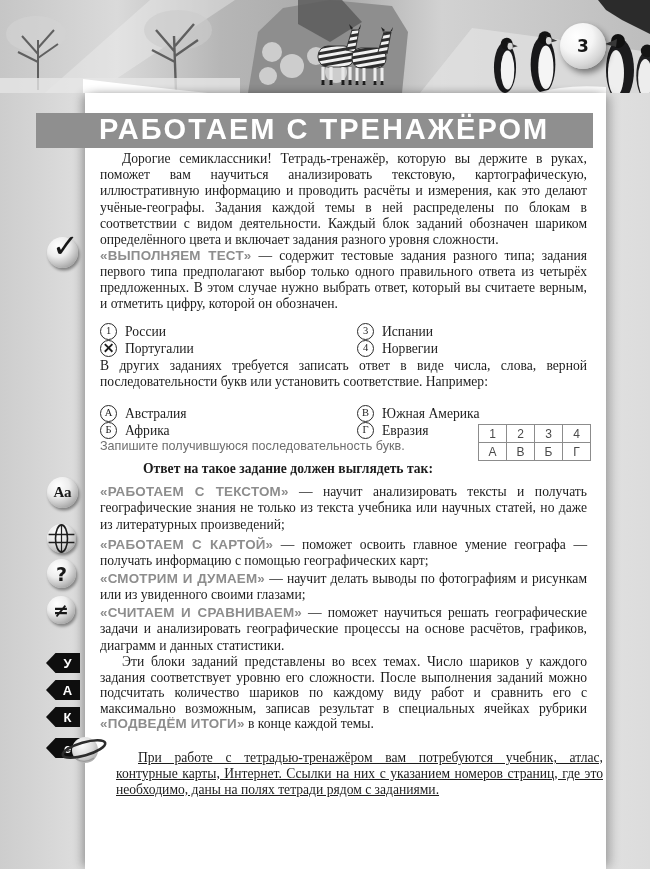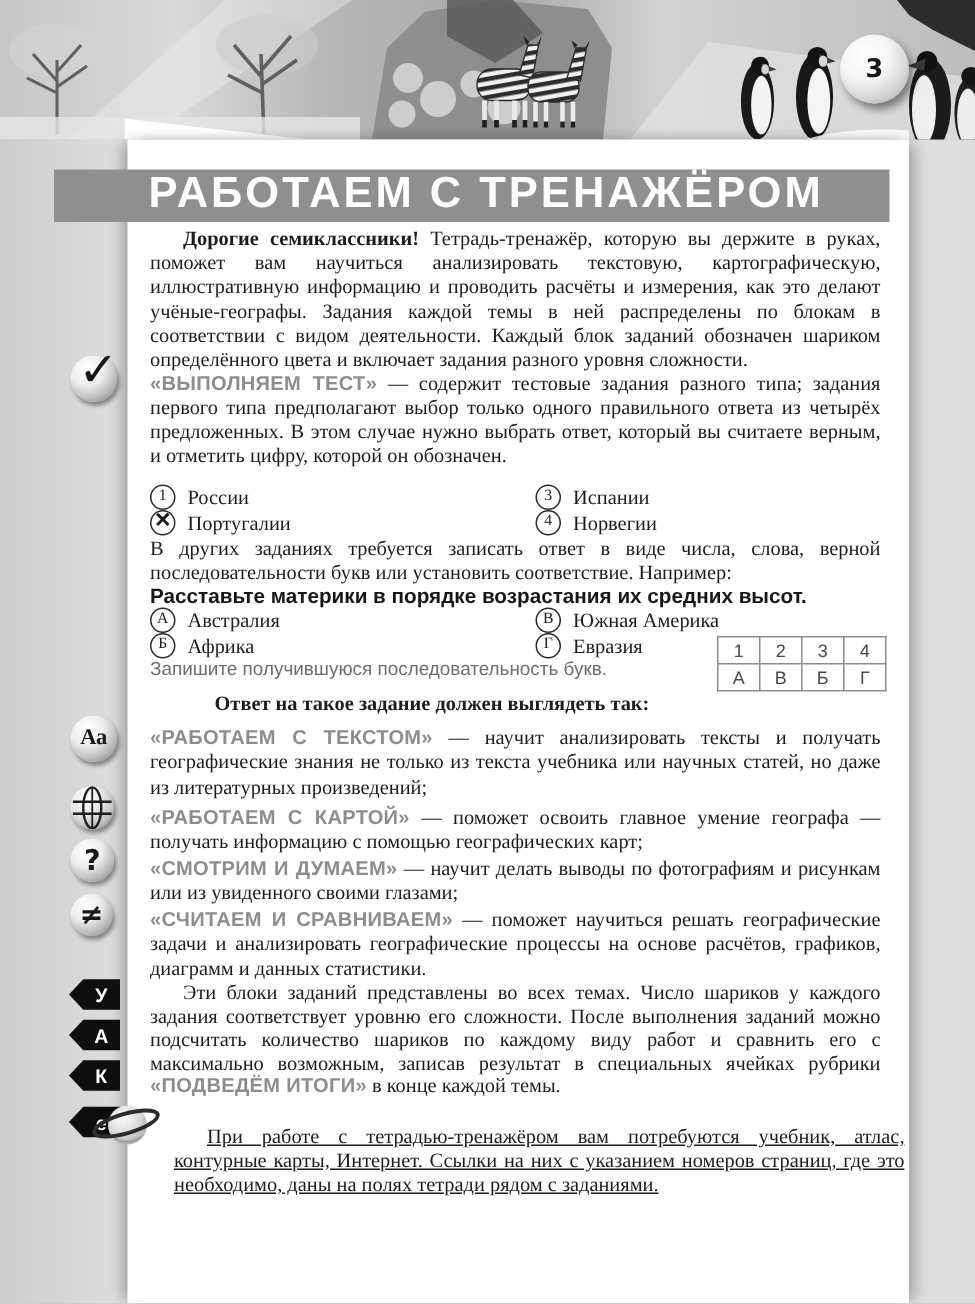--- a/index.html
+++ b/index.html
@@ -15,21 +15,21 @@
   
   .page-white{position:absolute;left:85px;top:93px;width:521px;height:776px;background:#ffffff;
               box-shadow:-5px 0 9px -2px rgba(0,0,0,.30), 6px 0 10px -2px rgba(0,0,0,.28);}
   .title-bar{position:absolute;left:36px;top:113px;width:557px;height:35px;background:#8f8f8f;
              display:flex;align-items:flex-start;padding-left:63px;box-sizing:border-box;z-index:4;}
   .title-bar span{font-family:"Liberation Sans",sans-serif;font-weight:bold;font-size:29px;
                   letter-spacing:2px;color:#ffffff;white-space:nowrap;}
   
   .tb{position:absolute;left:100px;width:487px;text-align:justify;font-size:13.6px;line-height:16.2px;z-index:3;}
   .indent{text-indent:22px;}
-  .lead{font-weight:bold;}
+  .lead{font-weight:normal;}
   .blk-label{font-family:"Liberation Sans",sans-serif;font-weight:bold;font-size:13.4px;
              color:#8d8d8d;letter-spacing:.2px;}
   .q-head{font-family:"Liberation Sans",sans-serif;font-weight:bold;font-size:13.8px;
           color:#161616;text-align:left;line-height:16px;}
   .opt{position:absolute;display:flex;align-items:center;z-index:3;font-size:13.6px;}
   .circ{display:inline-flex;align-items:center;justify-content:center;width:15px;height:15px;
         border:1.3px solid #2a2a2a;border-radius:50%;margin-right:8px;flex:0 0 15px;}
   .circ i{font-style:normal;font-family:"Liberation Serif",serif;font-size:10.5px;line-height:1;color:#1c1c1c;}
   .circ.marked i{font-size:14px;font-weight:bold;transform:translateY(-.5px);}
   .hint{font-family:"Liberation Sans",sans-serif;font-size:12.6px;color:#6e6e6e;text-align:left;}
@@ -198,21 +198,20 @@
   </div>
   <div class="opt" style="left:357px;top:340px;">
     <span class="circ">
         <i>4</i>
       </span>
     <span>Норвегии</span>
   </div>
 
   <p class="tb" style="top:358px;margin:0;line-height:15.8px;">В других заданиях требуется записать ответ в виде числа, слова, верной последовательности букв или установить соответствие. Например:</p>
 
-  <div class="tb q-head" style="top:390px;">Расставьте материки в порядке возрастания их средних высот.</div>
   <div class="opt" style="left:100px;top:405px;">
     <span class="circ">
         <i>А</i>
       </span>
     <span>Австралия</span>
   </div>
   <div class="opt" style="left:357px;top:405px;">
     <span class="circ">
         <i>В</i>
       </span>

